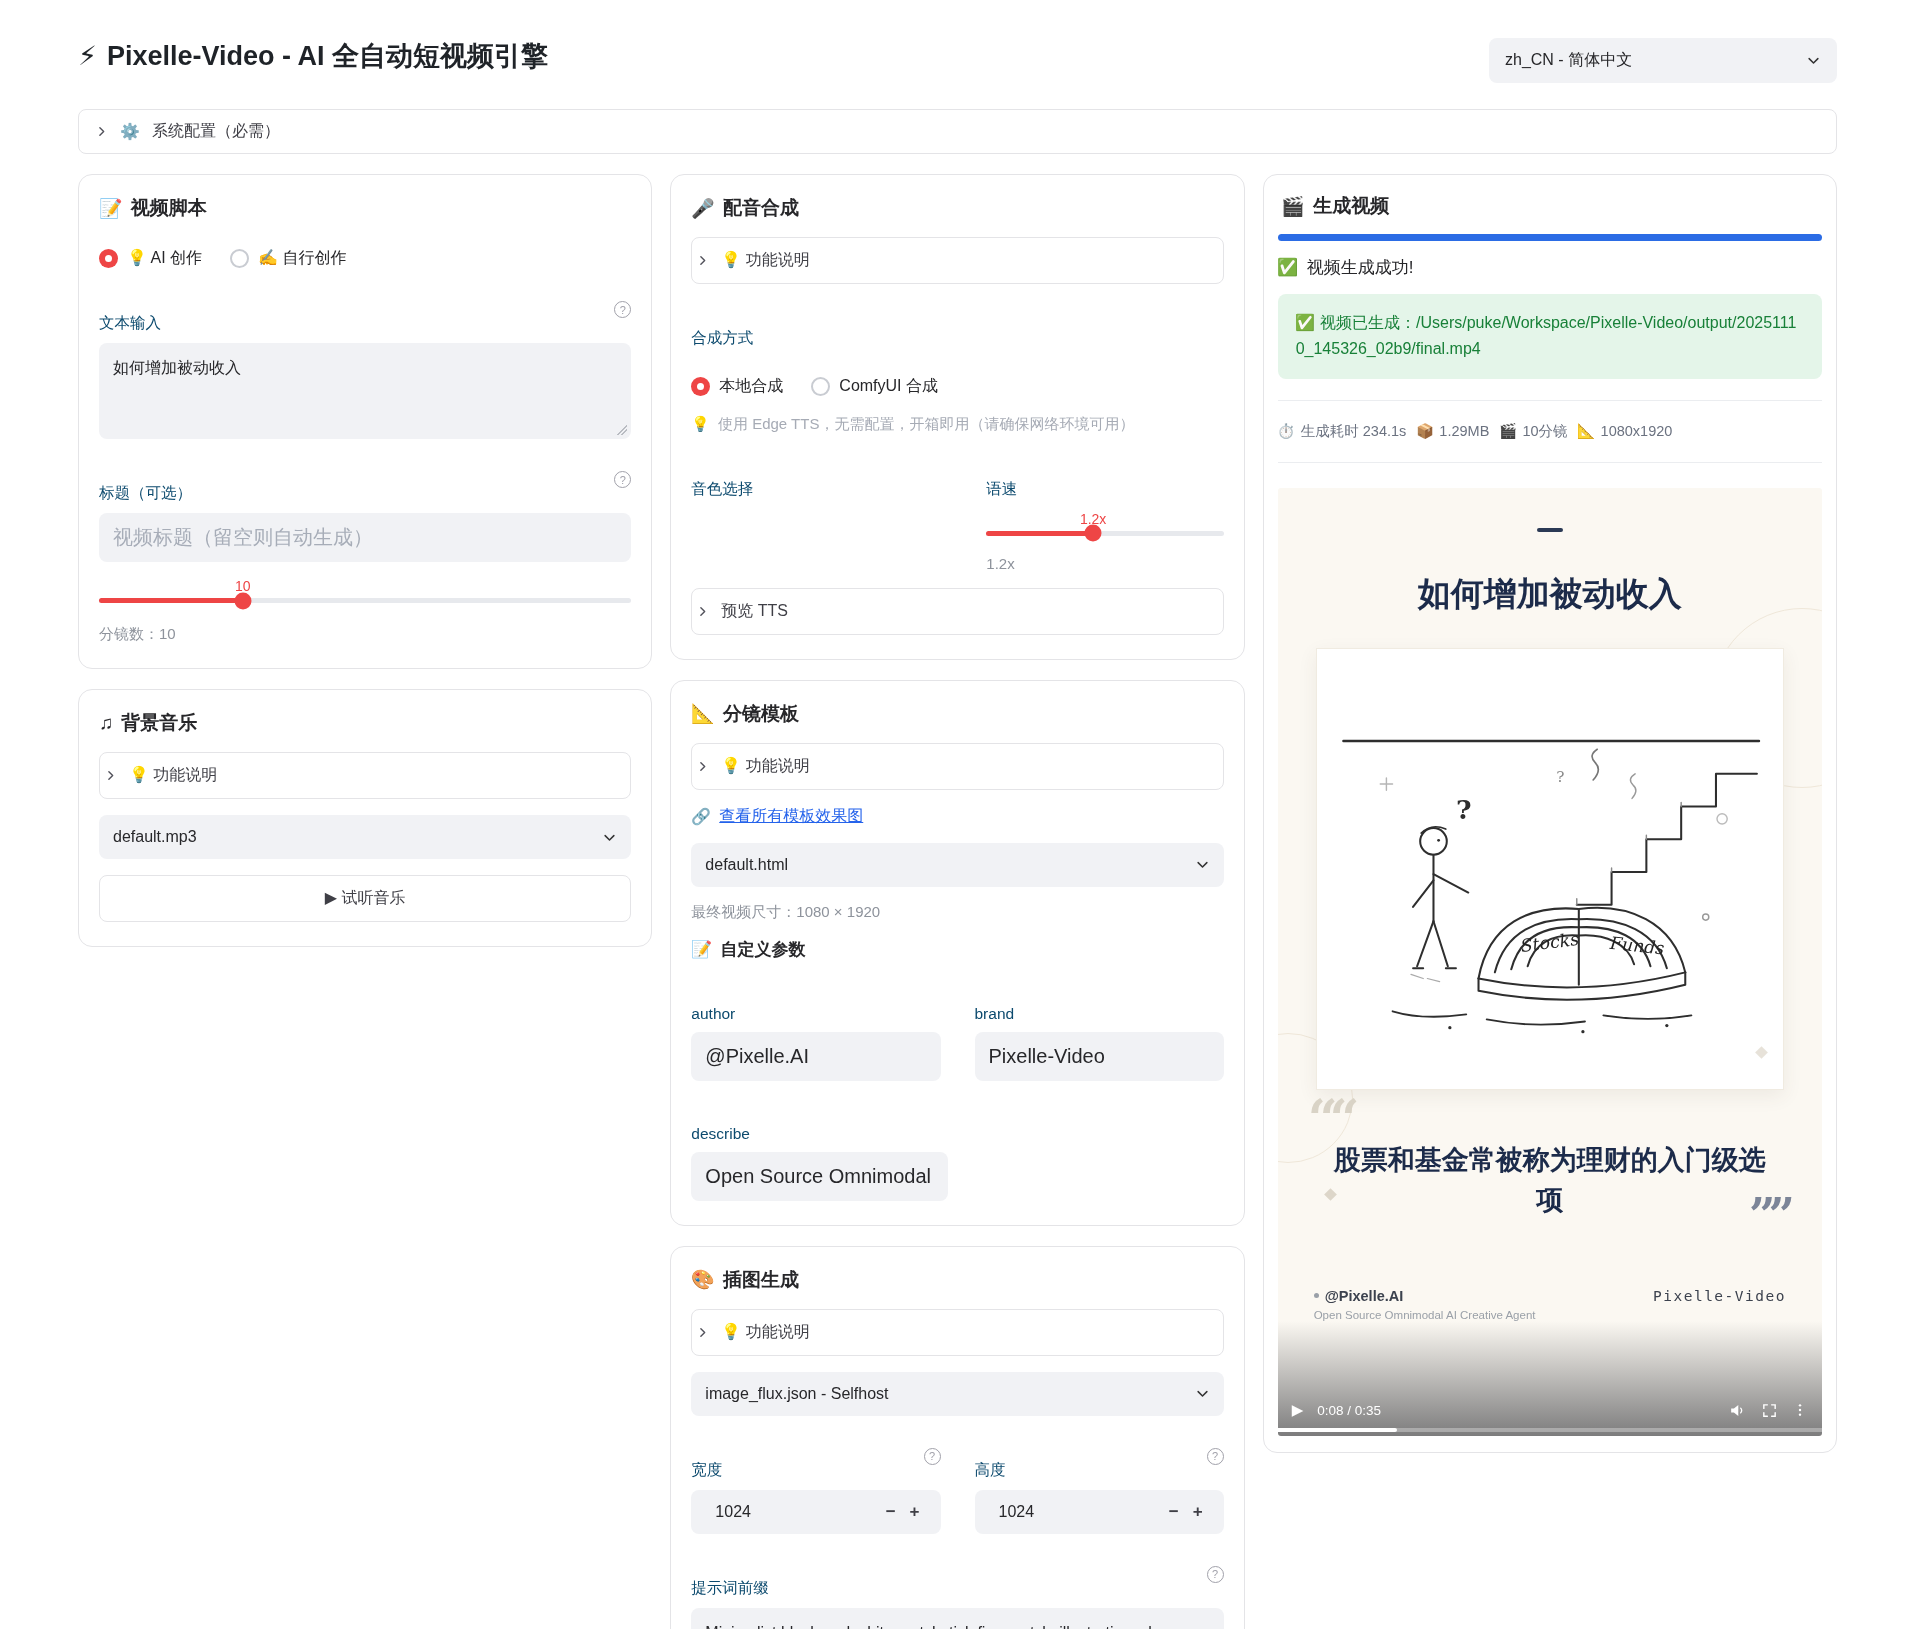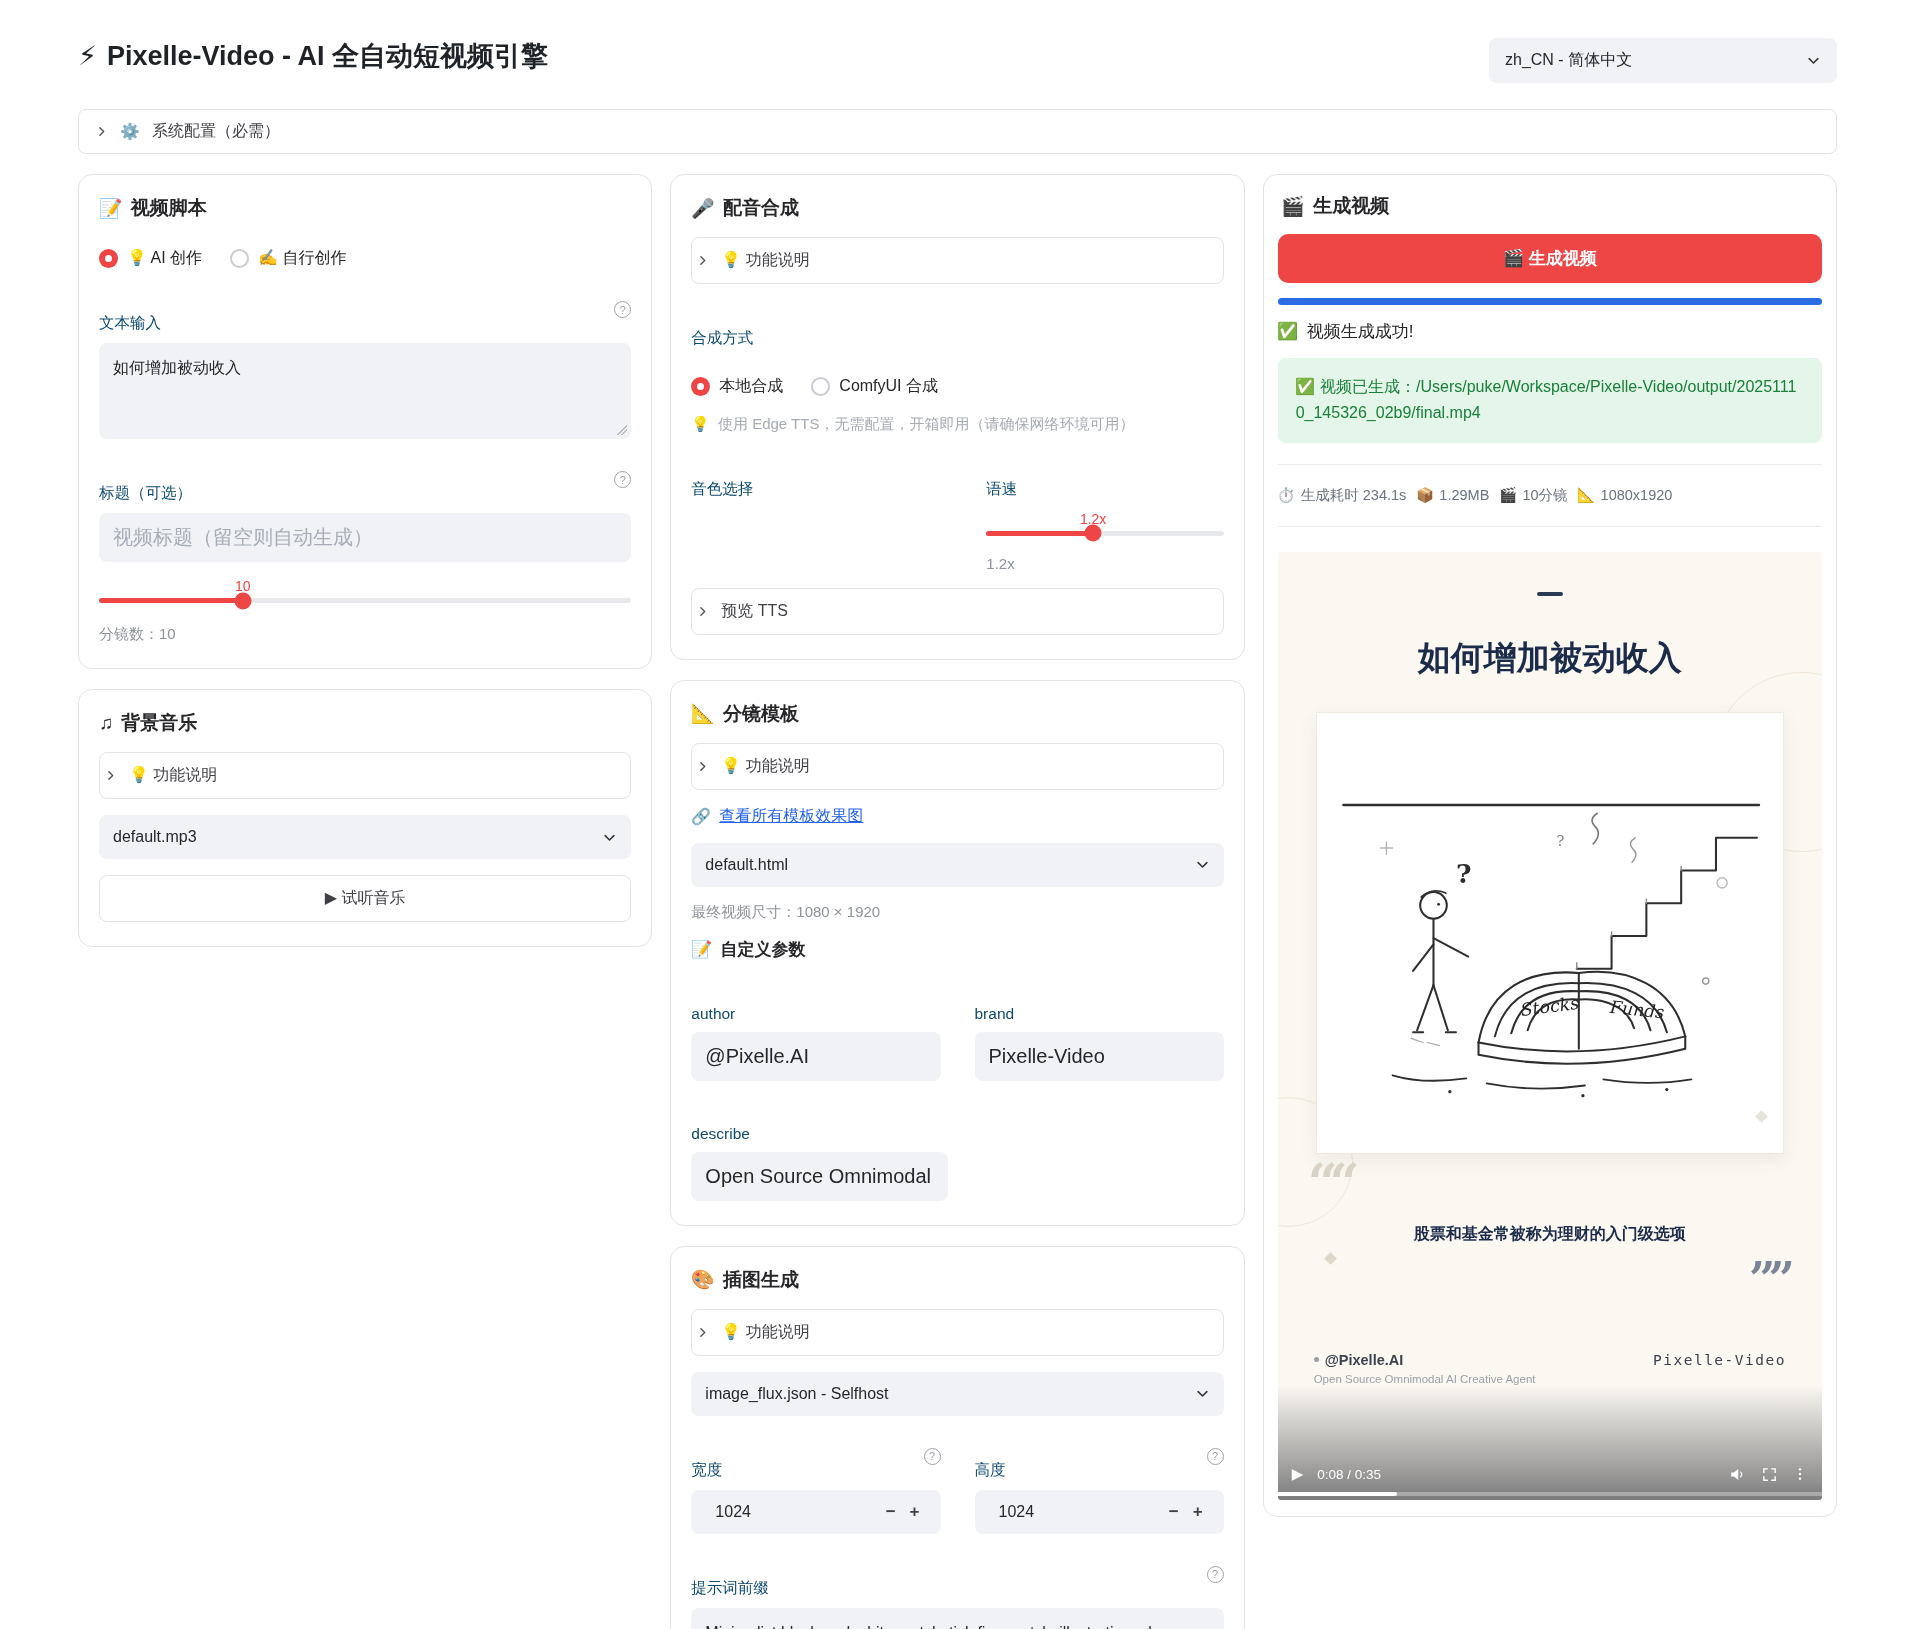--- a/index.html
+++ b/index.html
@@ -106,21 +106,21 @@
   .deco-circle { position:absolute; border:1px solid #efe7d9; border-radius:50%; }
   .dc1 { width:180px; height:180px; right:-70px; top:120px; }
   .dc2 { width:130px; height:130px; left:-55px; top:545px; }
   .diamond { position:absolute; width:9px; height:9px; background:#ddd6c9; transform:rotate(45deg); }
   .dm1 { left:48px; top:702px; }
   .dm2 { right:56px; top:560px; opacity:.7; }
   .quote-open { position:absolute; left:30px; top:600px; font-size:52px; font-weight:bold; color:#d9d3c6; letter-spacing:-8px; font-family:"DejaVu Serif",serif; }
   .quote-open::before { content:"\201C\201C"; }
   .quote-close { position:absolute; right:34px; top:700px; font-size:46px; font-weight:bold; color:#7c8598; letter-spacing:-7px; font-family:"DejaVu Serif",serif; }
   .quote-close::before { content:"\201D\201D"; }
-  .vcaption { position:absolute; top:670px; left:52px; right:52px; text-align:center; font-size:16px; font-weight:600; color:#1c2b4a; line-height:1.5; }
+  .vcaption { position:absolute; top:652px; left:52px; right:52px; text-align:center; font-size:27px; font-weight:600; color:#1c2b4a; line-height:1.5; }
   .vfooter { position:absolute; left:36px; right:36px; top:800px; display:flex; justify-content:space-between; align-items:flex-start; }
   .vauthor { font-size:14.5px; color:#3c424e; font-weight:600; display:flex; align-items:center; gap:6px; }
   .vauthor::before { content:""; width:5px; height:5px; border-radius:50%; background:#9aa0a8; display:inline-block; }
   .vauthor-sub { font-size:11.5px; color:#9aa0a8; margin-top:5px; }
   .vbrand { font-size:14.5px; color:#3c424e; letter-spacing:1.5px; font-family:"DejaVu Sans Mono",monospace; }
   .scrim { position:absolute; left:0; right:0; bottom:0; height:115px;
     background:linear-gradient(to bottom, rgba(20,22,28,0), rgba(20,22,28,.55)); }
   .vcontrols { position:absolute; left:14px; right:14px; bottom:16px; display:flex; align-items:center; gap:14px; }
   .vplay { color:#fff; font-size:15px; cursor:pointer; }
   .vtime { color:#fff; font-size:13.5px; }
@@ -420,21 +420,20 @@
       </div>
     </div>
 
     <div class="col">
       <div class="card" style="padding:18px 14px 16px 14px; gap:15px;">
         <div class="card-title" style="padding:0 4px;">
           <span class="emoji">🎬</span>
           <span>生成视频</span>
         </div>
 
-        <button class="gen-btn">🎬 生成视频</button>
 
         <div class="progress"></div>
 
         <div class="status-line">
           <span class="emoji">✅</span>
           <span>视频生成成功!</span>
         </div>
 
         <div class="result-box">
           <span class="emoji">✅</span>

